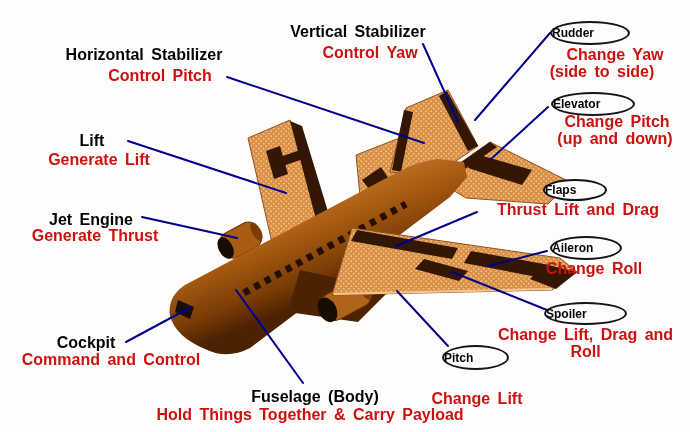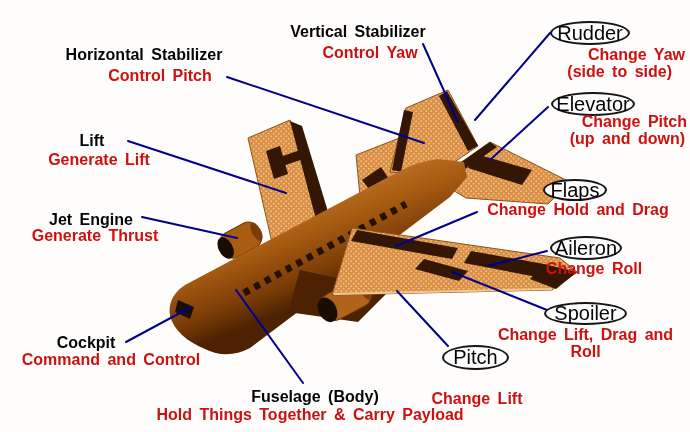--- a/index.html
+++ b/index.html
@@ -3,25 +3,25 @@
 <meta charset="utf-8">
 <style>
   html,body{margin:0;padding:0;background:#ffffff;}
   #stage{position:relative;width:690px;height:432px;background:#fefdfb;overflow:hidden;
          font-family:"Liberation Sans",sans-serif;}
   #stage svg{position:absolute;left:0;top:0;}
   .lbl{position:absolute;font-weight:bold;font-size:16px;line-height:17px;
        text-align:center;white-space:nowrap;word-spacing:3px;letter-spacing:0;}
   .black{color:#050505;}
   .red{color:#cc1111;}
-  .left{text-align:right;}
+  .left{text-align:center;}
   .wrap{white-space:normal;line-height:17px;}
   .oval{position:absolute;border:2px solid #151515;border-radius:50%;background:#fdfdfd;
-        display:flex;align-items:center;justify-content:center;
-        font-weight:normal;font-size:20px;color:#050505;box-sizing:border-box;}
+        display:flex;align-items:center;
+        font-weight:bold;font-size:12px;color:#050505;box-sizing:border-box;}
 </style>
 </head>
 <body>
 
 <div id="stage">
 
   <svg width="690" height="432" viewBox="0 0 690 432">
     <defs>
       <pattern id="stip" width="5" height="5" patternUnits="userSpaceOnUse">
         <rect width="5" height="5" fill="#d98f45"></rect>
@@ -127,21 +127,21 @@
 
   <div class="oval" style="left:551px;top:92px;width:84px;height:24px">
     <span>Elevator</span>
   </div>
   <div class="lbl red left" style="left:547px;top:113px;width:140px">Change Pitch</div>
   <div class="lbl red left" style="left:545px;top:130px;width:140px">(up and down)</div>
 
   <div class="oval" style="left:543px;top:179px;width:64px;height:22px">
     <span>Flaps</span>
   </div>
-  <div class="lbl red" style="left:482px;top:201px;width:192px">Change Hold and Drag</div>
+  <div class="lbl red" style="left:482px;top:201px;width:192px">Thrust Lift and Drag</div>
 
   <div class="oval" style="left:550px;top:236px;width:72px;height:24px">
     <span>Aileron</span>
   </div>
   <div class="lbl red" style="left:540px;top:260px;width:108px">Change Roll</div>
 
   <div class="oval" style="left:544px;top:302px;width:83px;height:23px">
     <span>Spoiler</span>
   </div>
   <div class="lbl red wrap" style="left:483px;top:326px;width:205px">Change Lift, Drag and Roll</div>

